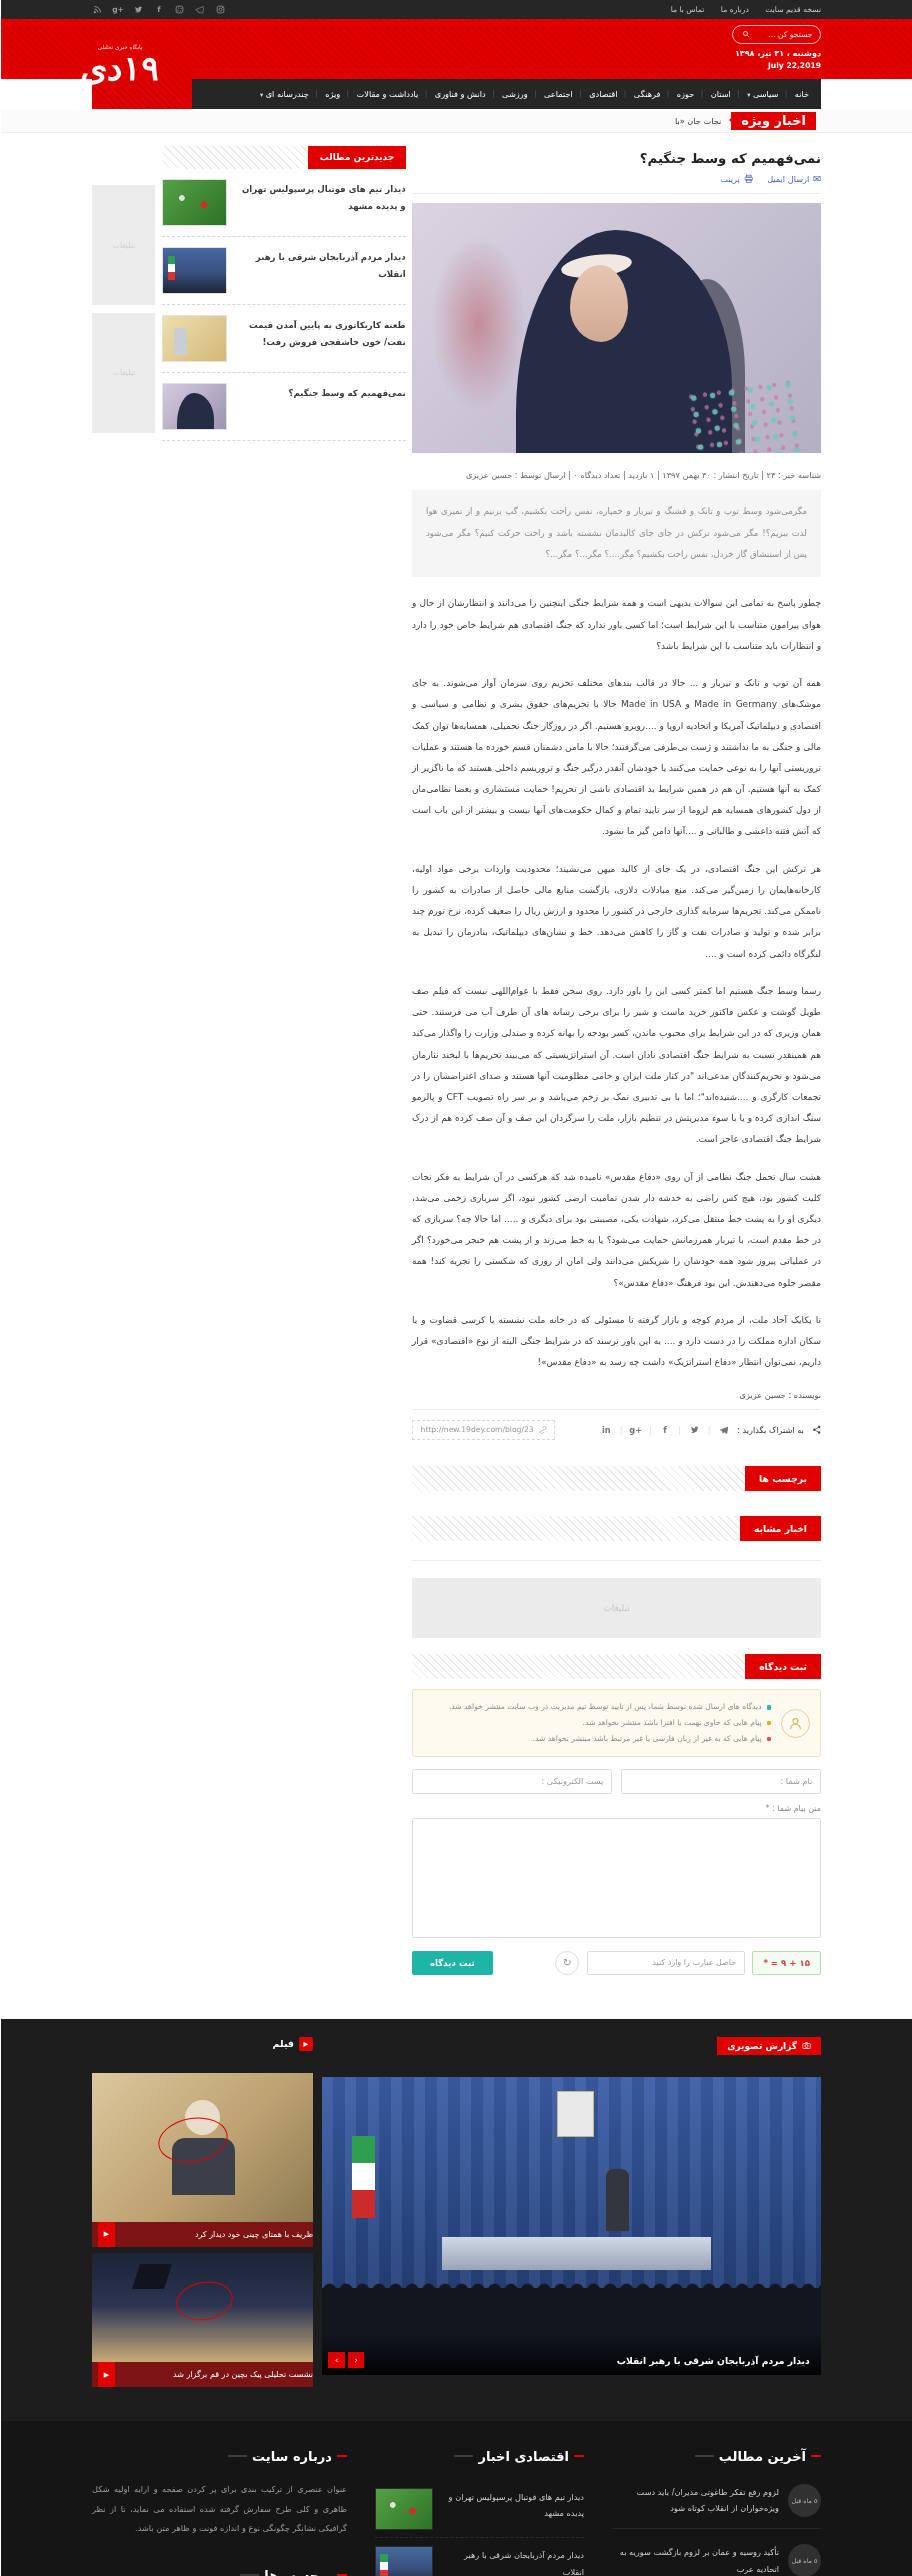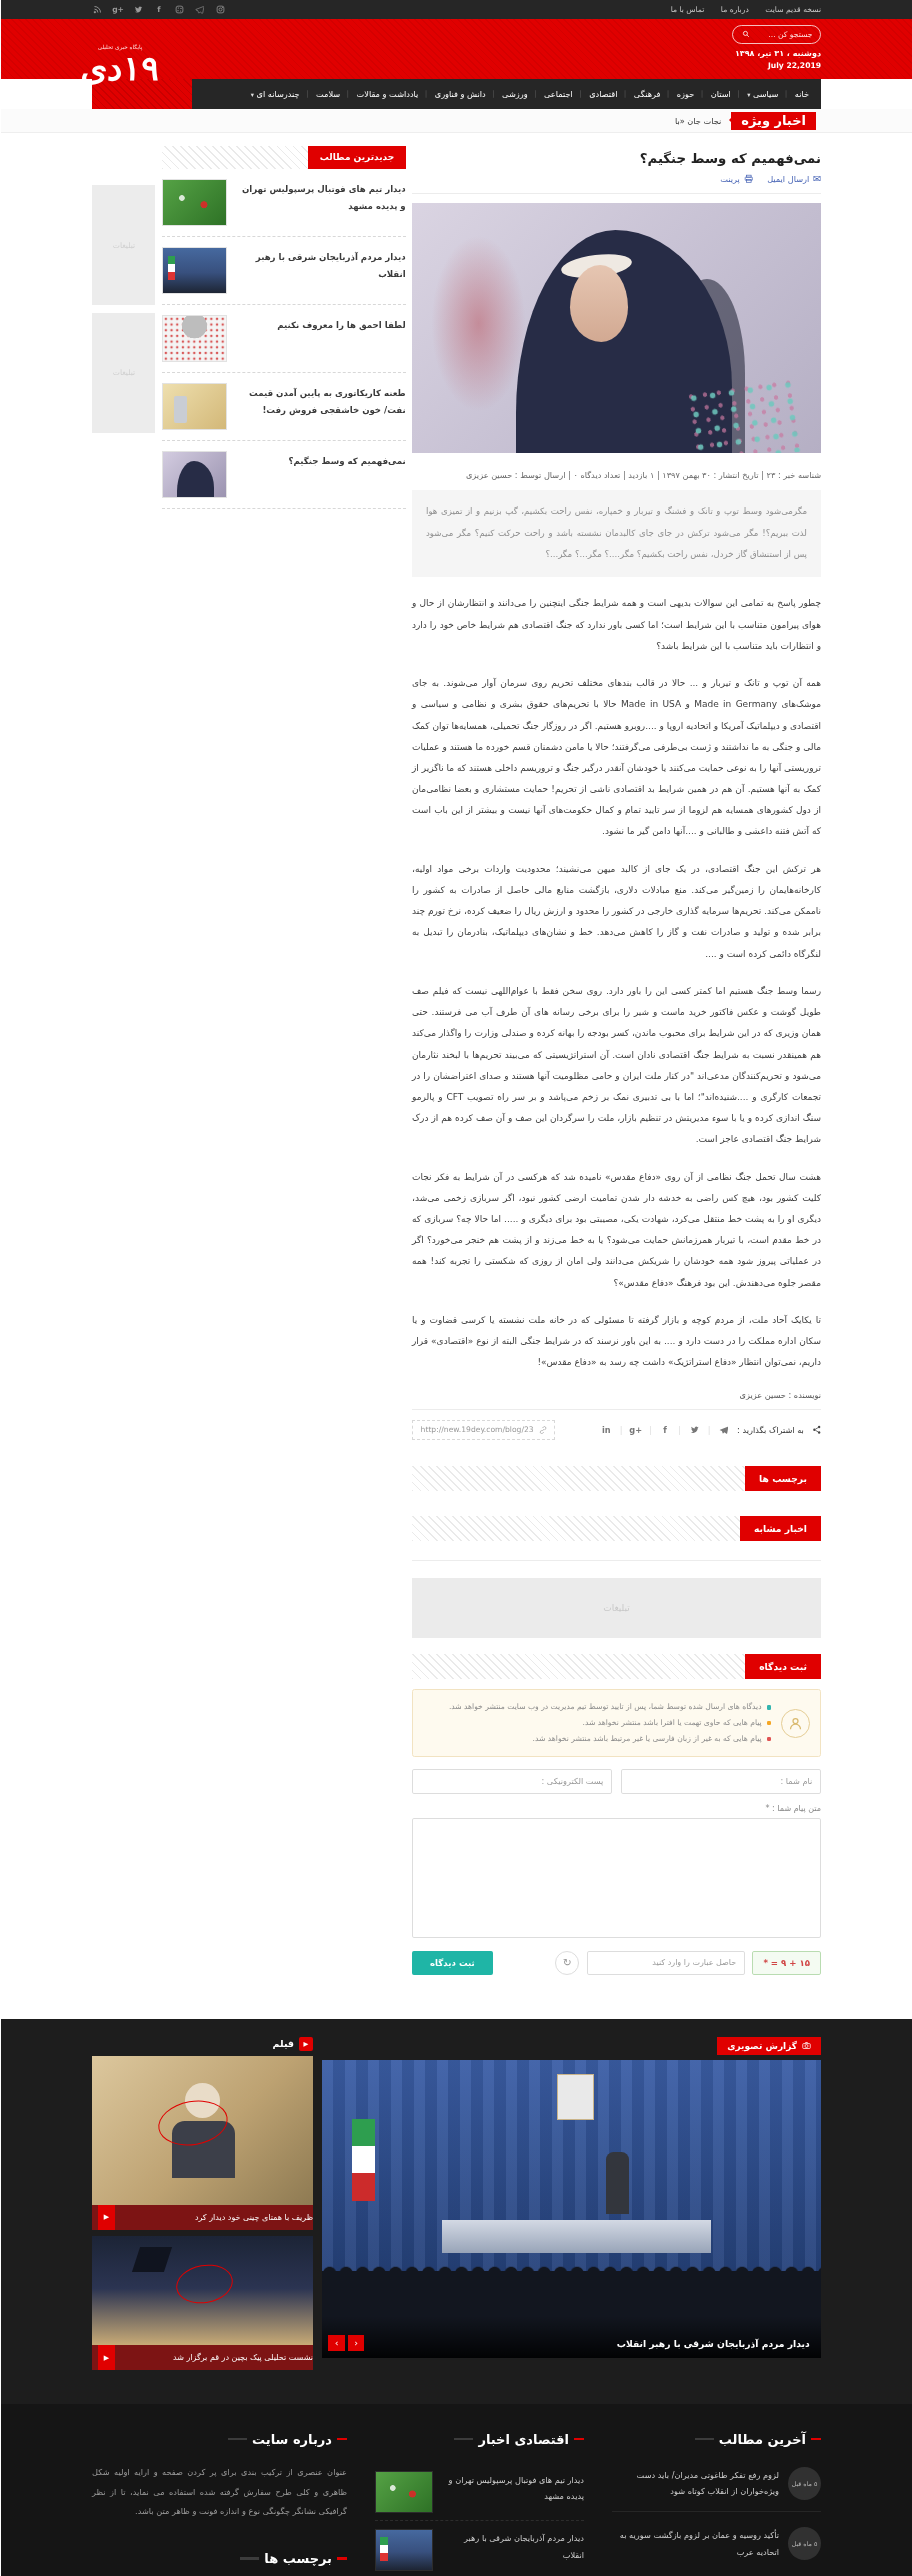--- a/index.html
+++ b/index.html
@@ -130,21 +130,21 @@
   .t-woman::after{content:"";position:absolute;right:18%;top:22%;width:37px;height:44px;background:#272c46;border-radius:46% 54% 0 0/70% 60% 0 0}
 
   
   .adbox{width:63px;height:120px;background:#ececec;display:flex;align-items:center;justify-content:center;color:#cfcfcf;font-size:7.6px}
 
   
   .media{background:#1d1d1d;margin-top:44px;padding:18px 0 27px}
   .media .container{display:flex;gap:9px;align-items:flex-start}
   .m-right{width:499px}
   .m-left{flex:1}
-  .m-headrow{display:flex;margin-bottom:5px;align-items:center}
+  .m-headrow{display:flex;margin-bottom:22px;align-items:center}
   .m-label{background:#e00000;color:#fff;font-weight:bold;font-size:9px;padding:3.8px 10px;display:flex;align-items:center;gap:5px}
   .m-label svg{width:9px;height:9px;stroke:#fff;fill:none}
   .film-label{color:#fff;font-weight:bold;font-size:9.5px;display:flex;align-items:center;gap:5px}
   .film-label .playbox{width:14px;height:14px;background:#e00000;color:#fff;font-size:6.3px;display:flex;align-items:center;justify-content:center;border-radius:1.9px}
   .g-art{width:499px;height:298px;position:relative;overflow:hidden;background:linear-gradient(180deg,#3b5ea6 0%,#2a4884 55%,#1d3668 100%)}
   .g-art::before{content:"";position:absolute;inset:0;background:repeating-linear-gradient(90deg,rgba(255,255,255,.05) 0 11.4px,rgba(0,0,0,.08) 11.4px 23px)}
   .g-flag{position:absolute;left:6%;top:20%;width:23px;height:82px;background:linear-gradient(180deg,#2e9e4f 33%,#fff 33% 66%,#cc2b2b 66%)}
   .g-portrait{position:absolute;top:5%;left:47%;width:37px;height:46px;background:#e9e9e9;border:1.9px solid #c9b48a}
   .g-stage{position:absolute;left:24%;right:22%;top:54%;height:11%;background:linear-gradient(#d3d9e4,#98a4b8)}
   .g-leader{position:absolute;top:31%;left:57%;width:23px;height:62px;background:#33363d;border-radius:7.6px 7.6px 0 0}
@@ -258,21 +258,21 @@
         <li><span>خانه</span></li>
         <li><span>سیاسی</span><span class="caret">▾</span></li>
         <li><span>استان</span></li>
         <li><span>حوزه</span></li>
         <li><span>فرهنگی</span></li>
         <li><span>اقتصادی</span></li>
         <li><span>اجتماعی</span></li>
         <li><span>ورزشی</span></li>
         <li><span>دانش و فناوری</span></li>
         <li><span>یادداشت و مقالات</span></li>
-        <li><span>سلامت</span></li>
+        <li><span>ویژه</span></li>
         <li><span>چندرسانه ای</span><span class="caret">▾</span></li>
       </ul>
     </nav>
     <div class="red-stub"></div>
     <div class="spacer-l"></div>
   </div>
   <div class="logo">
     <span class="tagline">پایگاه خبری تحلیلی</span>
     <span class="big">۱۹دی</span>
   </div>
@@ -427,24 +427,20 @@
       </div>
       <a class="sb-item">
         <span class="txt">دیدار تیم های فوتبال پرسپولیس تهران و پدیده مشهد</span>
         <span class="thumb t-football"></span>
       </a>
       <a class="sb-item">
         <span class="txt">دیدار مردم آذربایجان شرقی با رهبر انقلاب</span>
         <span class="thumb t-meeting"></span>
       </a>
       <a class="sb-item">
-        <span class="txt">لطفا احمق ها را معروف نکنیم</span>
-        <span class="thumb t-rain"></span>
-      </a>
-      <a class="sb-item">
         <span class="txt">طعنه کاریکاتوری به پایین آمدن قیمت نفت/ خون خاشقجی فروش رفت!</span>
         <span class="thumb t-oil"></span>
       </a>
       <a class="sb-item">
         <span class="txt">نمی‌فهمیم که وسط جنگیم؟</span>
         <span class="thumb t-woman"></span>
       </a>
     </div>
 
     <div class="adcol">

